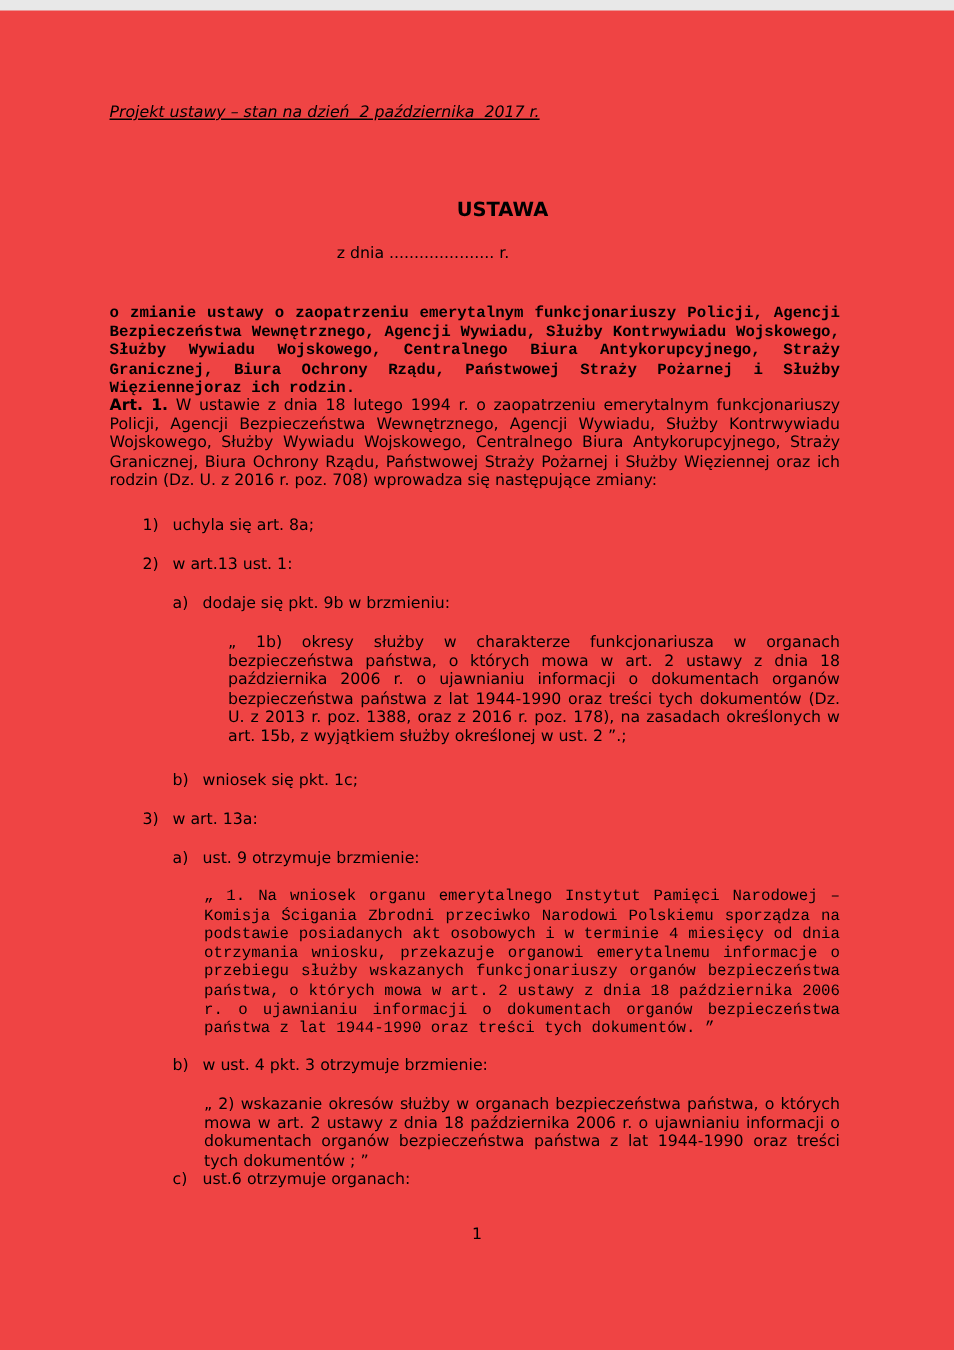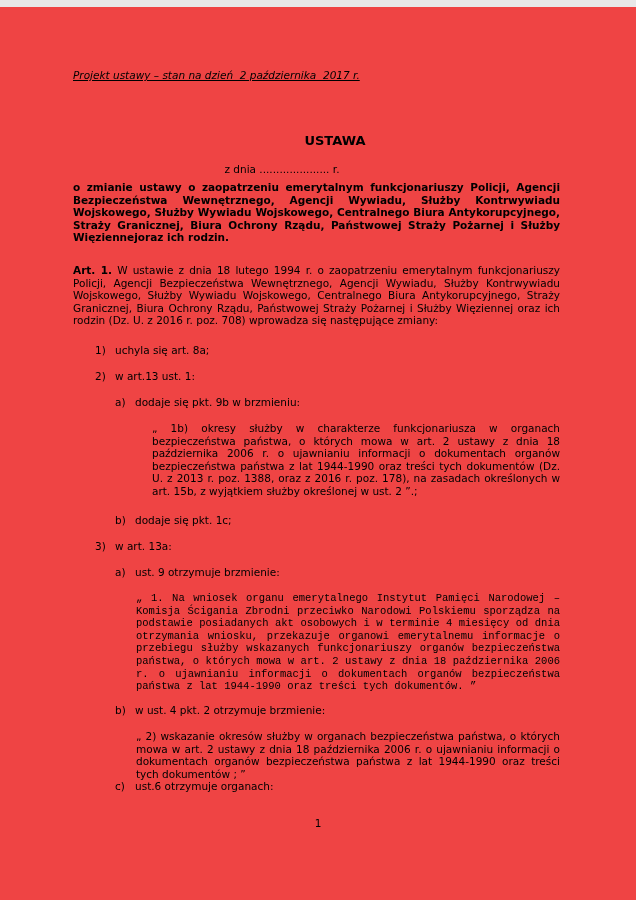--- a/index.html
+++ b/index.html
@@ -29,23 +29,24 @@
     font-size: 13px;
     line-height: 14px;
     padding-left: 17px;
   }
   .date-line {
     left: -36px; top: 156px; width: 636px;
     text-align: center;
     white-space: pre-wrap;
   }
   .subject {
-    left: 73px; top: 174px; width: 487px;
+    left: 73px; top: 196px; width: 487px;
     font-weight: bold;
     text-align: justify;
+    font-family: Liberation Mono, monospace;
   }
   .art1 {
     left: 73px; top: 257px; width: 487px;
     text-align: justify;
     margin: 0;
   }
   .b { font-weight: bold; }
   .row {
     display: flex;
     align-items: flex-start;
@@ -94,38 +95,38 @@
 
   <div class="abs row lvl2" style="top:389px">
     <span class="marker">a)</span>
     <span class="txt">dodaje się pkt. 9b w brzmieniu:</span>
   </div>
 
   <div class="abs quote q1">„ 1b) okresy służby w charakterze funkcjonariusza w organach bezpieczeństwa państwa, o których mowa w art. 2 ustawy z dnia 18 października 2006 r. o ujawnianiu informacji o dokumentach organów bezpieczeństwa państwa z lat 1944-1990 oraz treści tych dokumentów (Dz. U. z 2013 r. poz. 1388, oraz z 2016 r. poz. 178), na zasadach określonych w art. 15b, z wyjątkiem służby określonej w ust. 2 ”.;</div>
 
   <div class="abs row lvl2" style="top:507px">
     <span class="marker">b)</span>
-    <span class="txt">dodaje się pkt. 1c;</span>
+    <span class="txt">wniosek się pkt. 1c;</span>
   </div>
 
   <div class="abs row lvl1" style="top:533px">
     <span class="marker">3)</span>
     <span class="txt">w art. 13a:</span>
   </div>
 
   <div class="abs row lvl2" style="top:559px">
     <span class="marker">a)</span>
     <span class="txt">ust. 9 otrzymuje brzmienie:</span>
   </div>
 
   <div class="abs quote q2">„ 1. Na wniosek organu emerytalnego Instytut Pamięci Narodowej – Komisja Ścigania Zbrodni przeciwko Narodowi Polskiemu sporządza na podstawie posiadanych akt osobowych i w terminie 4 miesięcy od dnia otrzymania wniosku, przekazuje organowi emerytalnemu informacje o przebiegu służby wskazanych funkcjonariuszy organów bezpieczeństwa państwa, o których mowa w art. 2 ustawy z dnia 18 października 2006 r. o ujawnianiu informacji o dokumentach organów bezpieczeństwa państwa z lat 1944-1990 oraz treści tych dokumentów. ”</div>
 
   <div class="abs row lvl2" style="top:697px">
     <span class="marker">b)</span>
-    <span class="txt">w ust. 4 pkt. 2 otrzymuje brzmienie:</span>
+    <span class="txt">w ust. 4 pkt. 3 otrzymuje brzmienie:</span>
   </div>
 
   <div class="abs quote q3">„ 2) wskazanie okresów służby w organach bezpieczeństwa państwa, o których mowa w art. 2 ustawy z dnia 18 października 2006 r. o ujawnianiu informacji o dokumentach organów bezpieczeństwa państwa z lat 1944-1990 oraz treści tych dokumentów ; ”</div>
 
   <div class="abs row lvl2" style="top:773px">
     <span class="marker">c)</span>
     <span class="txt">ust.6 otrzymuje organach:</span>
   </div>
 
   <div class="abs page-num">1</div>

